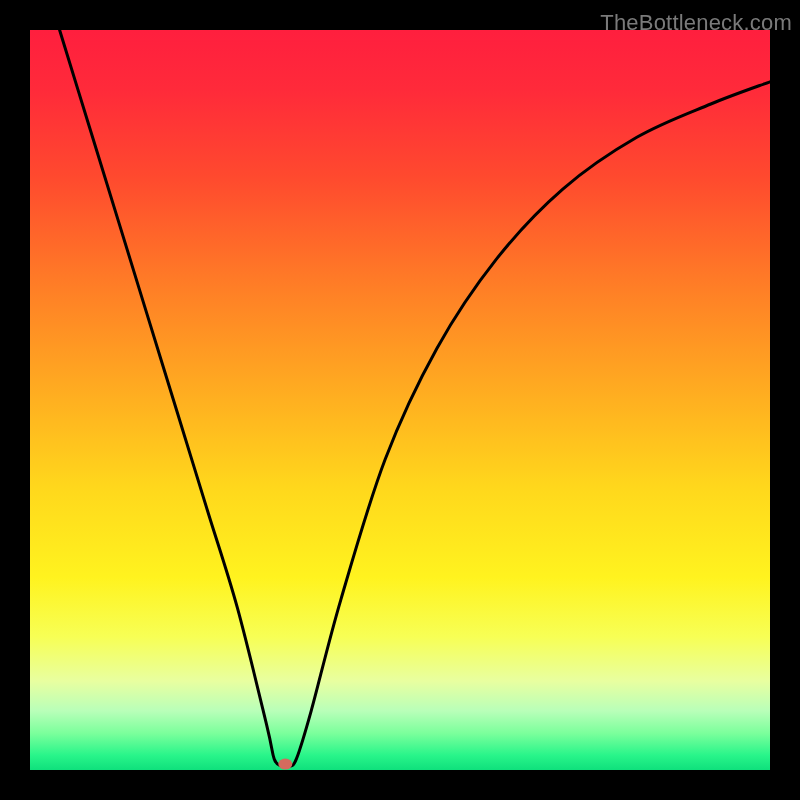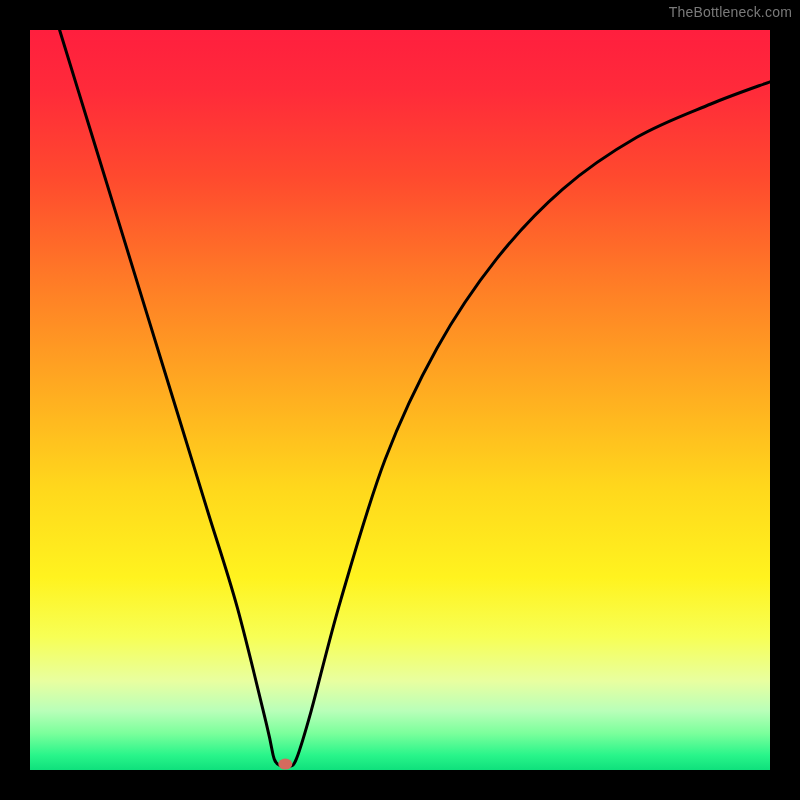--- a/index.html
+++ b/index.html
@@ -35,24 +35,24 @@
       #f7ff55 82%,
       #e8ffa0 88%,
       #b9ffb9 92%,
       #7cff9c 95%,
       #29f58a 98%,
       #0fe07c 100%
     );
   }
   .watermark {
     position: absolute;
-    top: 4px;
+    top: 10px;
     right: 8px;
     color: #7a7a7a;
-    font-size: 14px;
+    font-size: 22px;
     font-weight: 500;
     letter-spacing: 0.2px;
     user-select: none;
   }
   svg.curve {
     position: absolute;
     left: 0;
     top: 0;
     width: 740px;
     height: 740px;

